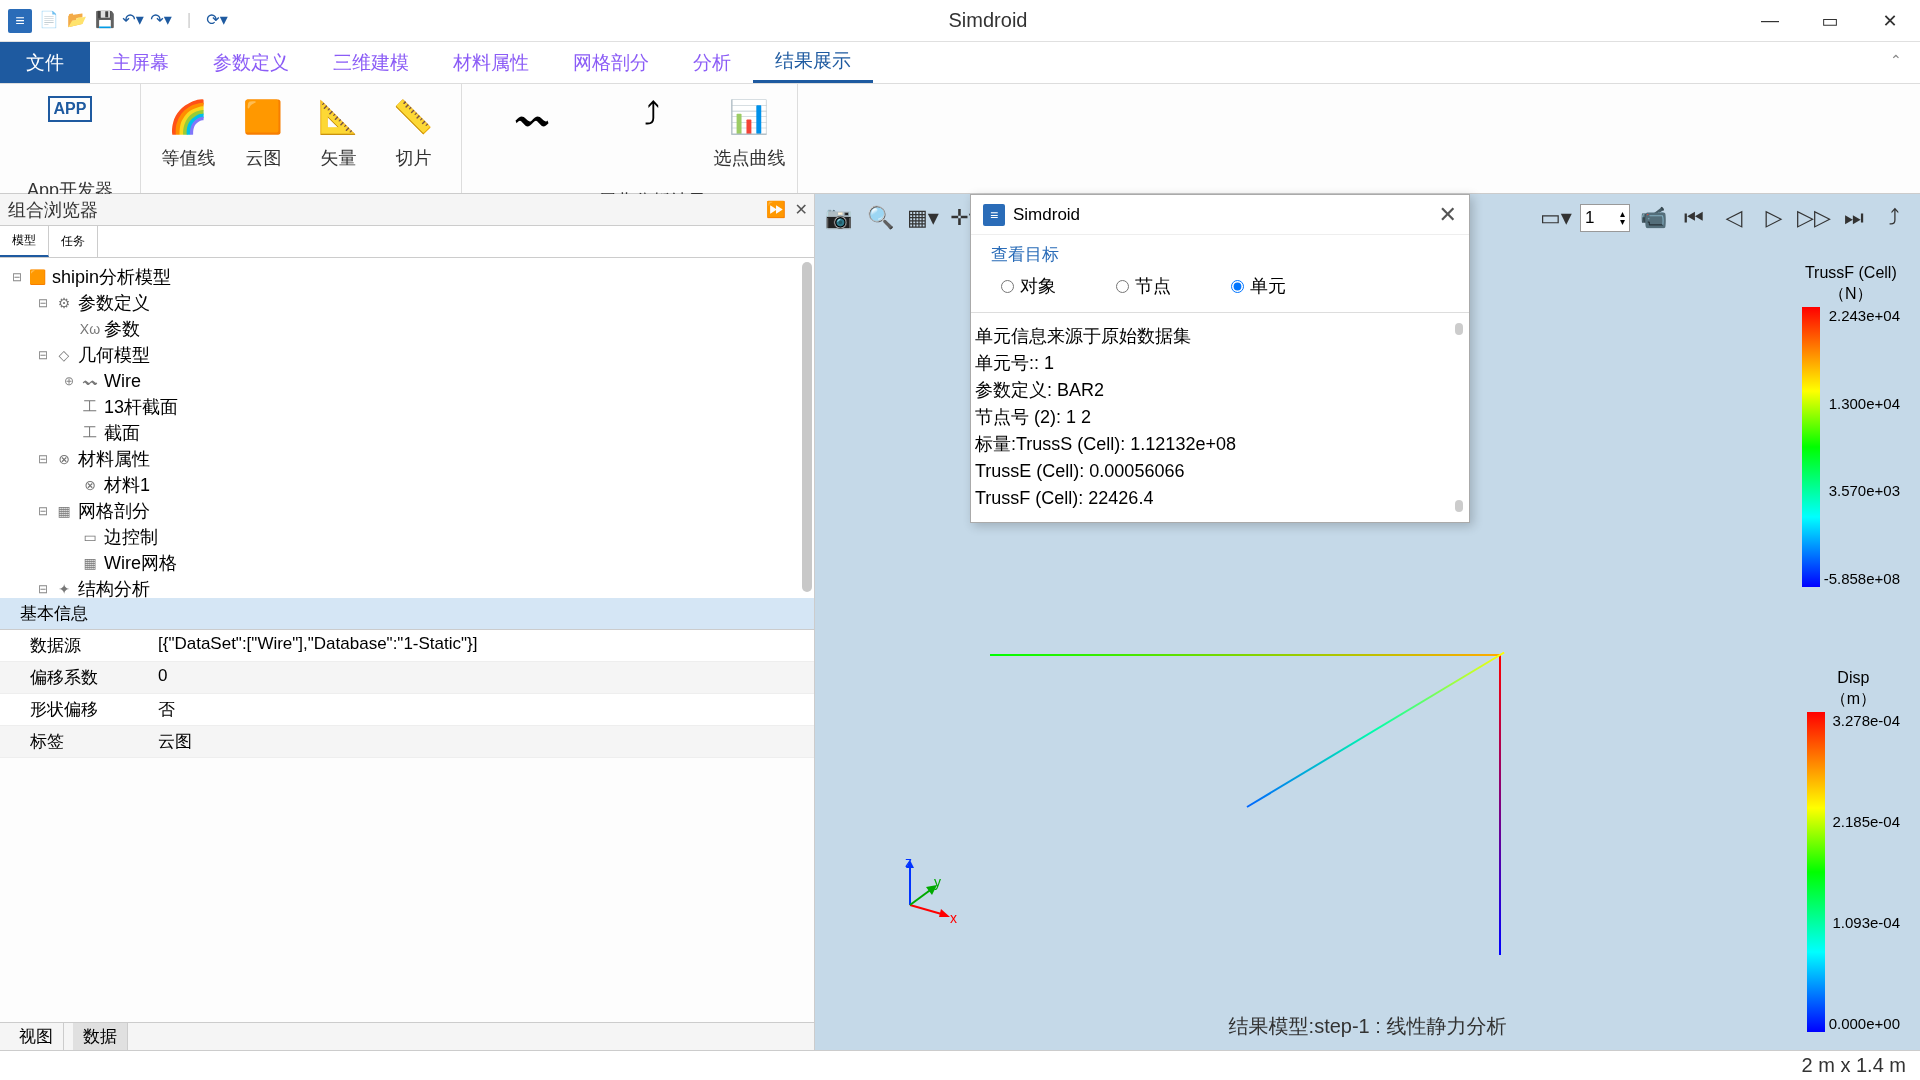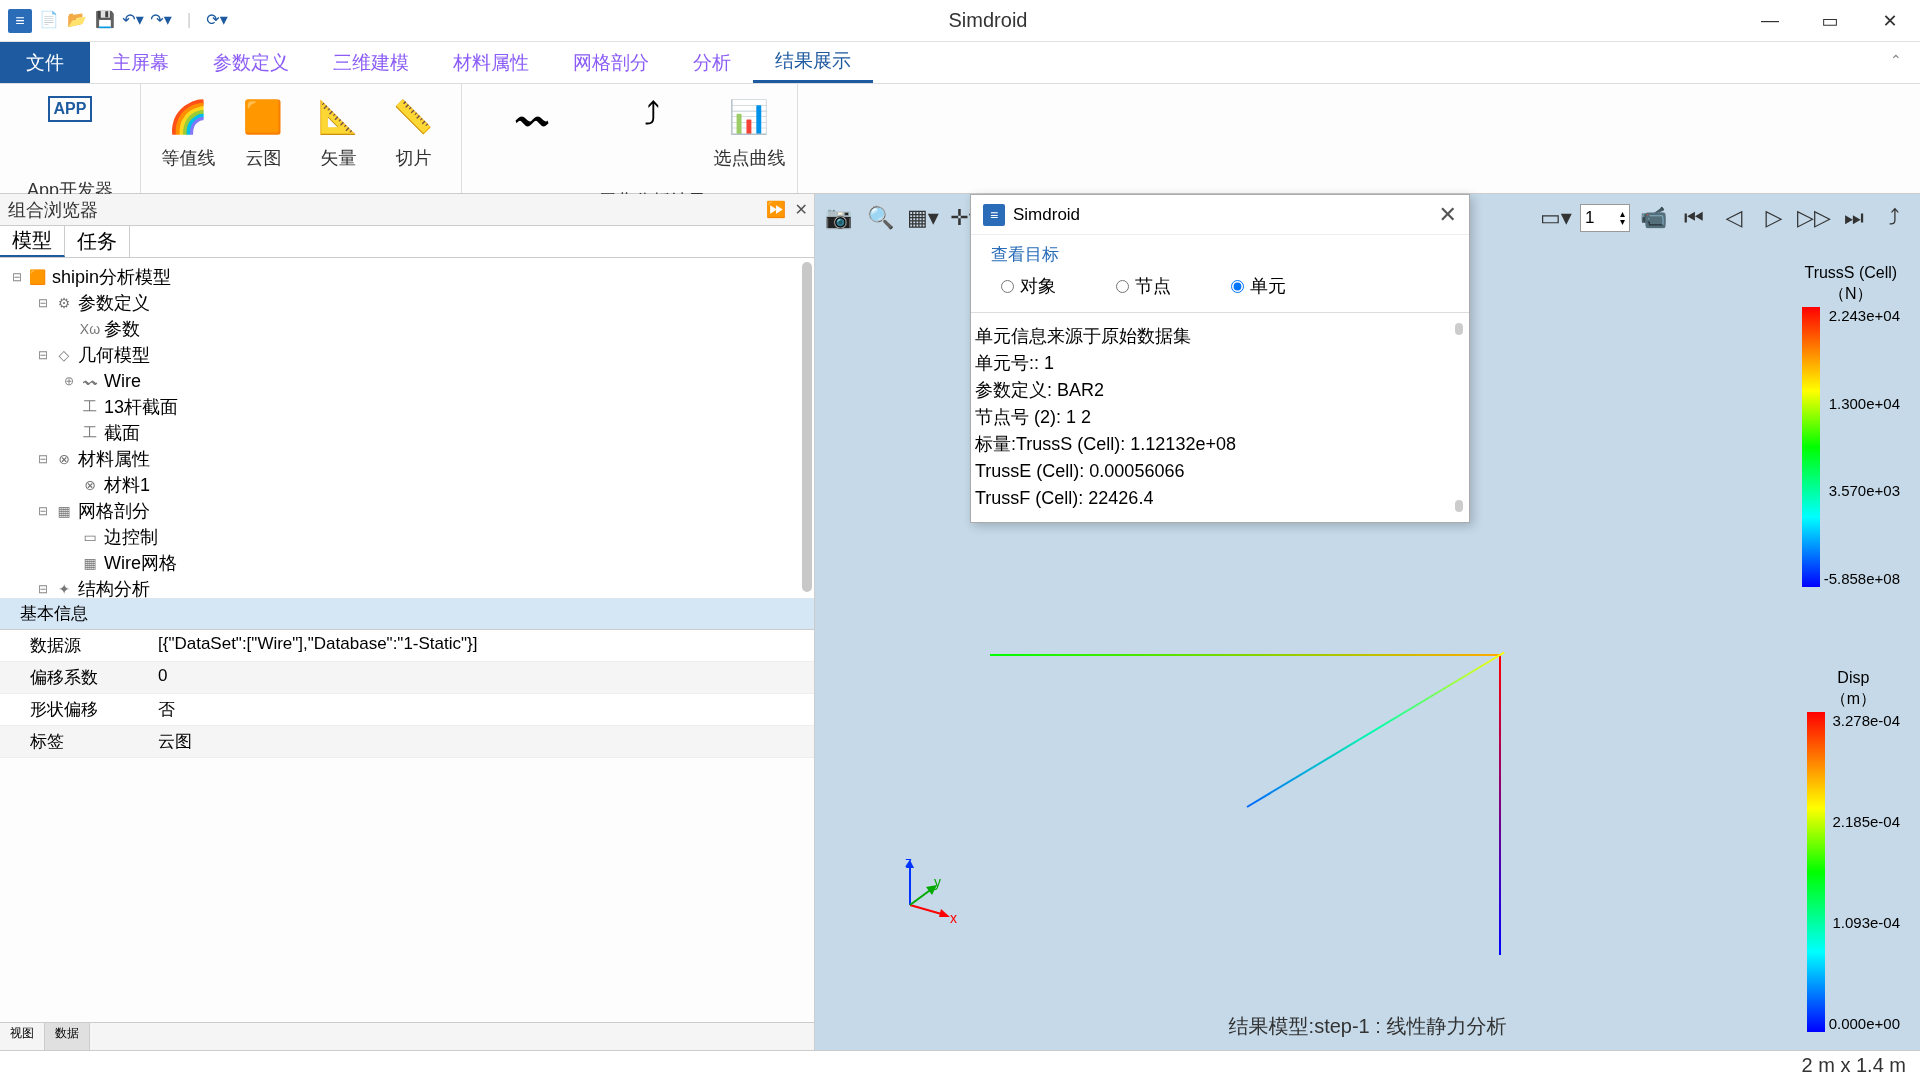--- a/index.html
+++ b/index.html
@@ -31,42 +31,42 @@
 
 
 .main { display: flex; height: calc(1080px - 42px - 42px - 110px - 30px); }
 
 
 .left-panel { width: 815px; display: flex; flex-direction: column; border-right: 1px solid #ccc; }
 .panel-header { height: 32px; background: #f5f5f5; border-bottom: 1px solid #ccc; display: flex; align-items: center; padding: 0 8px; font-size: 18px; color: #333; position: relative; }
 .panel-header .ph-btns { position: absolute; right: 6px; display: flex; gap: 8px; }
 .ph-btn { cursor: pointer; font-size: 16px; color: #555; }
 .sub-tabs { height: 32px; background: #fff; border-bottom: 1px solid #ccc; display: flex; }
-.sub-tab { padding: 0 12px; font-size: 20px; display: flex; align-items: center; border-right: 1px solid #ccc; cursor: pointer; }
+.sub-tab { padding: 0 12px; font-size: 12px; display: flex; align-items: center; border-right: 1px solid #ccc; cursor: pointer; }
 .sub-tab.active { background: #fff; border-bottom: 2px solid #1e5aa0; }
 
 .tree { flex: 0 0 340px; overflow-y: auto; padding: 6px 4px; font-size: 18px; background: #fff; position: relative; }
 .tree-scrollbar { position: absolute; right: 2px; top: 4px; width: 10px; height: 330px; background: #c8c8c8; border-radius: 5px; }
 .tree-row { display: flex; align-items: center; height: 26px; cursor: pointer; }
 .tree-indent { display: inline-block; }
 .tree-toggle { width: 16px; font-size: 12px; color: #888; }
 .tree-icon { width: 20px; height: 20px; margin-right: 4px; display: inline-flex; align-items: center; justify-content: center; font-size: 14px; color: #777; }
 
 .prop-header { height: 28px; background: #f5f5f5; border-top: 1px solid #ccc; border-bottom: 1px solid #ccc; display: flex; font-size: 17px; }
 .prop-header > div { padding: 3px 8px; border-right: 1px solid #ccc; }
 .prop-header > div:first-child { width: 150px; }
 .prop-group { background: #d5e6f5; padding: 4px 20px; font-size: 17px; border-bottom: 1px solid #ccc; }
 .prop-row { display: flex; border-bottom: 1px solid #eee; background: #fff; font-size: 17px; }
 .prop-row.alt { background: #f5f5f5; }
 .prop-row > div:first-child { width: 150px; padding: 4px 12px 4px 30px; }
 .prop-row > div:last-child { flex: 1; padding: 4px 8px; }
 .prop-body { flex: 1; background: #fdfdfd; }
 
 .bottom-tabs { height: 28px; border-top: 1px solid #ccc; display: flex; background: #f5f5f5; }
-.bt-tab { padding: 2px 10px; font-size: 12px; border-right: 1px solid #ccc; cursor: pointer; }
+.bt-tab { padding: 2px 10px; font-size: 17px; border-right: 1px solid #ccc; cursor: pointer; margin-left: 9px; }
 .bt-tab.active { background: #e0e0e0; }
 
 
 .viewport { flex: 1; background: #c5d9e8; position: relative; }
 .vp-toolbar { position: absolute; top: 8px; left: 8px; display: flex; gap: 10px; align-items: center; z-index: 1; }
 .vp-tool { width: 32px; height: 32px; cursor: pointer; display: flex; align-items: center; justify-content: center; font-size: 22px; color: #333; }
 .vp-toolbar-right { position: absolute; top: 8px; right: 10px; display: flex; gap: 8px; align-items: center; z-index: 1; }
 .vp-spinner { width: 50px; height: 28px; border: 1px solid #999; background: #fff; display: flex; align-items: center; padding: 0 4px; }
 
 
@@ -360,21 +360,21 @@
           <div class="popup-scroll-thumb"></div>
         </div>
       </div>
     </div>
 
     <div class="truss-line" style="left:175px;top:460px;width:510px;background:linear-gradient(to right,#00ff00,#ffaa00);"></div>
     <div class="truss-line" style="left:685px;top:460px;width:300px;transform:rotate(90deg);background:linear-gradient(to right,#ff0000,#0000ff);"></div>
     <div class="truss-line" style="left:432px;top:612px;width:300px;transform:rotate(-31deg);background:linear-gradient(to right,#0066ff,#00ffaa,#ffff00);"></div>
 
     <div class="legend" style="top:70px;right:20px;">
-      <div class="legend-title">TrussS (Cell)</div>
+      <div class="legend-title">TrussF (Cell)</div>
       <div class="legend-title">（N）</div>
       <div class="legend-wrap">
         <div class="legend-bar" style="height:280px;"></div>
         <div class="legend-ticks" id="legend1-ticks">
             <div>2.243e+04</div>
             <div>1.300e+04</div>
             <div>3.570e+03</div>
             <div>-5.858e+08</div>
           </div>
       </div>

